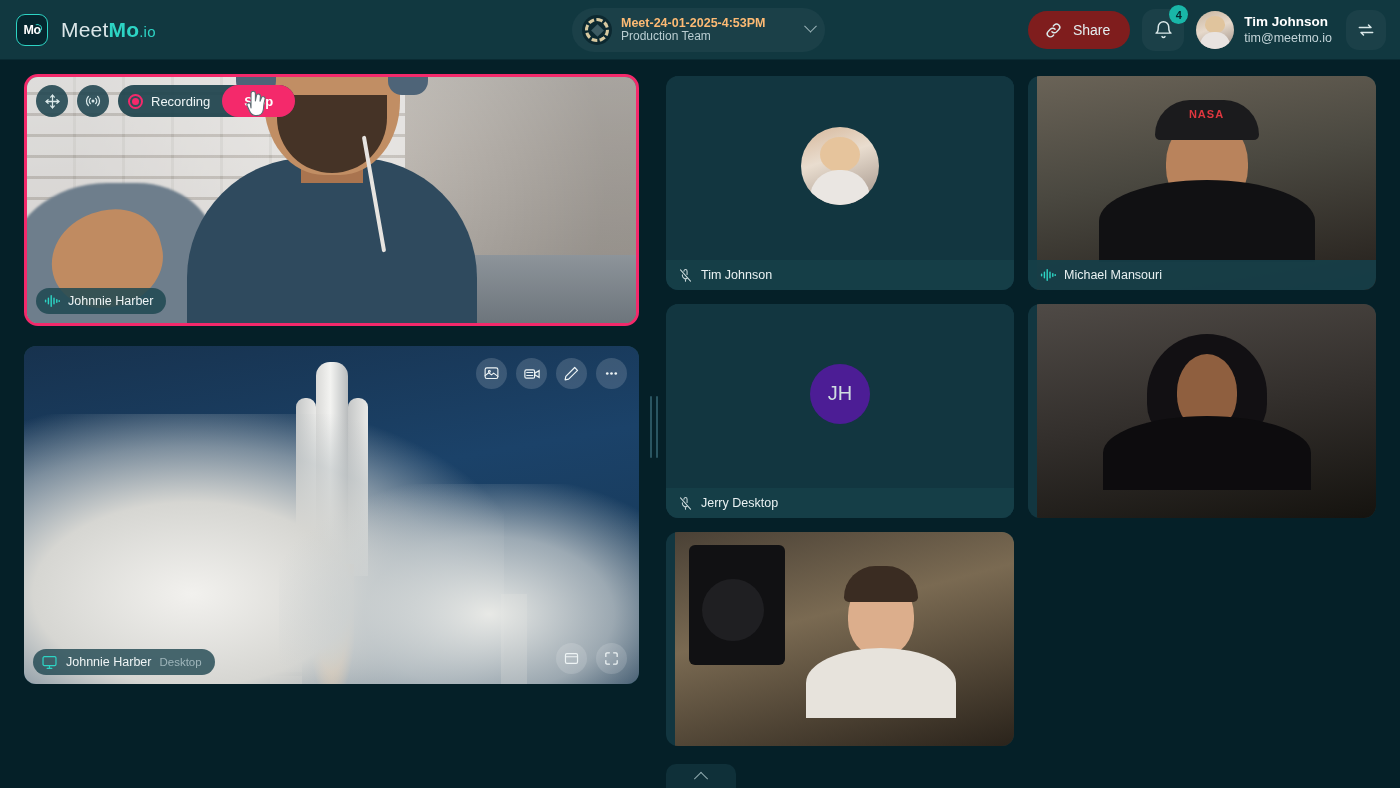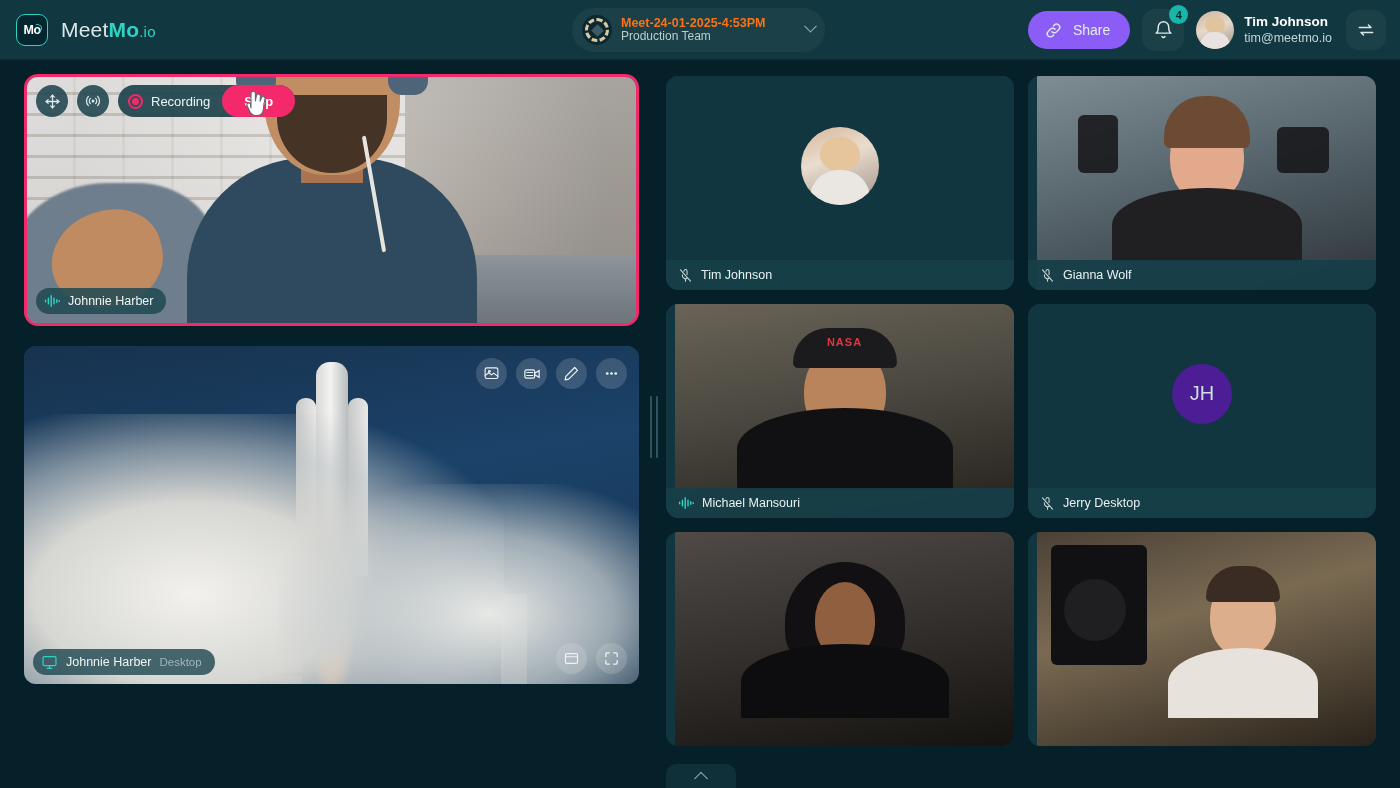--- a/index.html
+++ b/index.html
@@ -57,35 +57,35 @@
     display:flex; align-items:center; justify-content:center;
   }
   .meeting-icon .ring {
     position:absolute; inset:3px; border-radius:50%;
     border: 3px dashed #d8c9a0;
   }
   .meeting-icon .core {
     width: 9px; height: 9px; background: #3d5b63; transform: rotate(45deg);
   }
   .meeting-texts { line-height: 1.15; overflow: hidden; }
-  .meeting-title { font-size: 12.5px; font-weight: bold; color: #f97316; white-space: nowrap; }
+  .meeting-title { font-size: 12.5px; font-weight: bold; color: #fdba74; white-space: nowrap; }
   .meeting-sub { font-size: 12px; color: #b9cdd1; white-space: nowrap; }
   .chev-down {
     margin-left: auto; width: 9px; height: 9px;
     border-right: 1.6px solid #9fb6bb; border-bottom: 1.6px solid #9fb6bb;
     transform: rotate(45deg) translate(-3px,-3px); flex: none;
   }
 
   .top-right {
     position: absolute; right: 14px; top: 0; height: 60px;
     display: flex; align-items: center; gap: 12px;
   }
   .share-btn {
     height: 38px; padding: 0 20px 0 16px;
-    background: #8b5cf6; border-radius: 19px;
+    background: #7f1d1d; border-radius: 19px;
     display: flex; align-items: center; gap: 10px;
     cursor: pointer;
   }
   .share-label { font-size: 14px; color: #e4eef0; }
   .bell-wrap {
     position: relative; width: 42px; height: 42px; border-radius: 13px;
     background: #1b4048; display: flex; align-items: center; justify-content: center;
     cursor: pointer;
   }
   .badge {
@@ -570,40 +570,20 @@
                 <path d="M9.5 5a2.5 2.5 0 0 1 5 0v5.5"></path>
                   <path d="M7 11v1a5 5 0 0 0 7.6 4.3"></path>
                 <path d="M12 18.5V21"></path>
                   <path d="M4 3l16 18"></path>
               </svg>
             </span>
             <span>Tim Johnson</span>
           </div>
         </div>
 
-        <div class="g-tile">
-          <div class="pbg p-gianna">
-            <div class="cam-rig" style="left:12%;top:18%;width:40px;height:58px;"></div>
-            <div class="cam-rig" style="right:14%;top:24%;width:52px;height:46px;"></div>
-            <div class="face" style="width:74px;height:92px;top:34px;background:#e3a98c;"></div>
-            <div class="hat" style="width:86px;height:52px;top:20px;background:#6d4a33;"></div>
-            <div class="shoulders" style="width:190px;height:74px;background:#201f21;bottom:28px;"></div>
-          </div>
-          <div class="footer-bar">
-            <span>
-              <svg width="15" height="15" viewBox="0 0 24 24" fill="none" stroke="#c9d8da" stroke-width="1.7" stroke-linecap="round">
-                <path d="M9.5 5a2.5 2.5 0 0 1 5 0v5.5"></path>
-                  <path d="M7 11v1a5 5 0 0 0 7.6 4.3"></path>
-                <path d="M12 18.5V21"></path>
-                  <path d="M4 3l16 18"></path>
-              </svg>
-            </span>
-            <span>Gianna Wolf</span>
-          </div>
-        </div>
 
         <div class="g-tile">
           <div class="pbg p-michael">
             <div class="face" style="width:82px;height:94px;top:40px;background:#b9835c;"></div>
             <div class="hat" style="width:104px;height:40px;top:24px;background:#1b1b1d;"></div>
             <div class="nasa" style="top:32px;">NASA</div>
             <div class="shoulders" style="width:216px;height:82px;background:#111113;bottom:28px;"></div>
           </div>
           <div class="footer-bar">
             <span>

